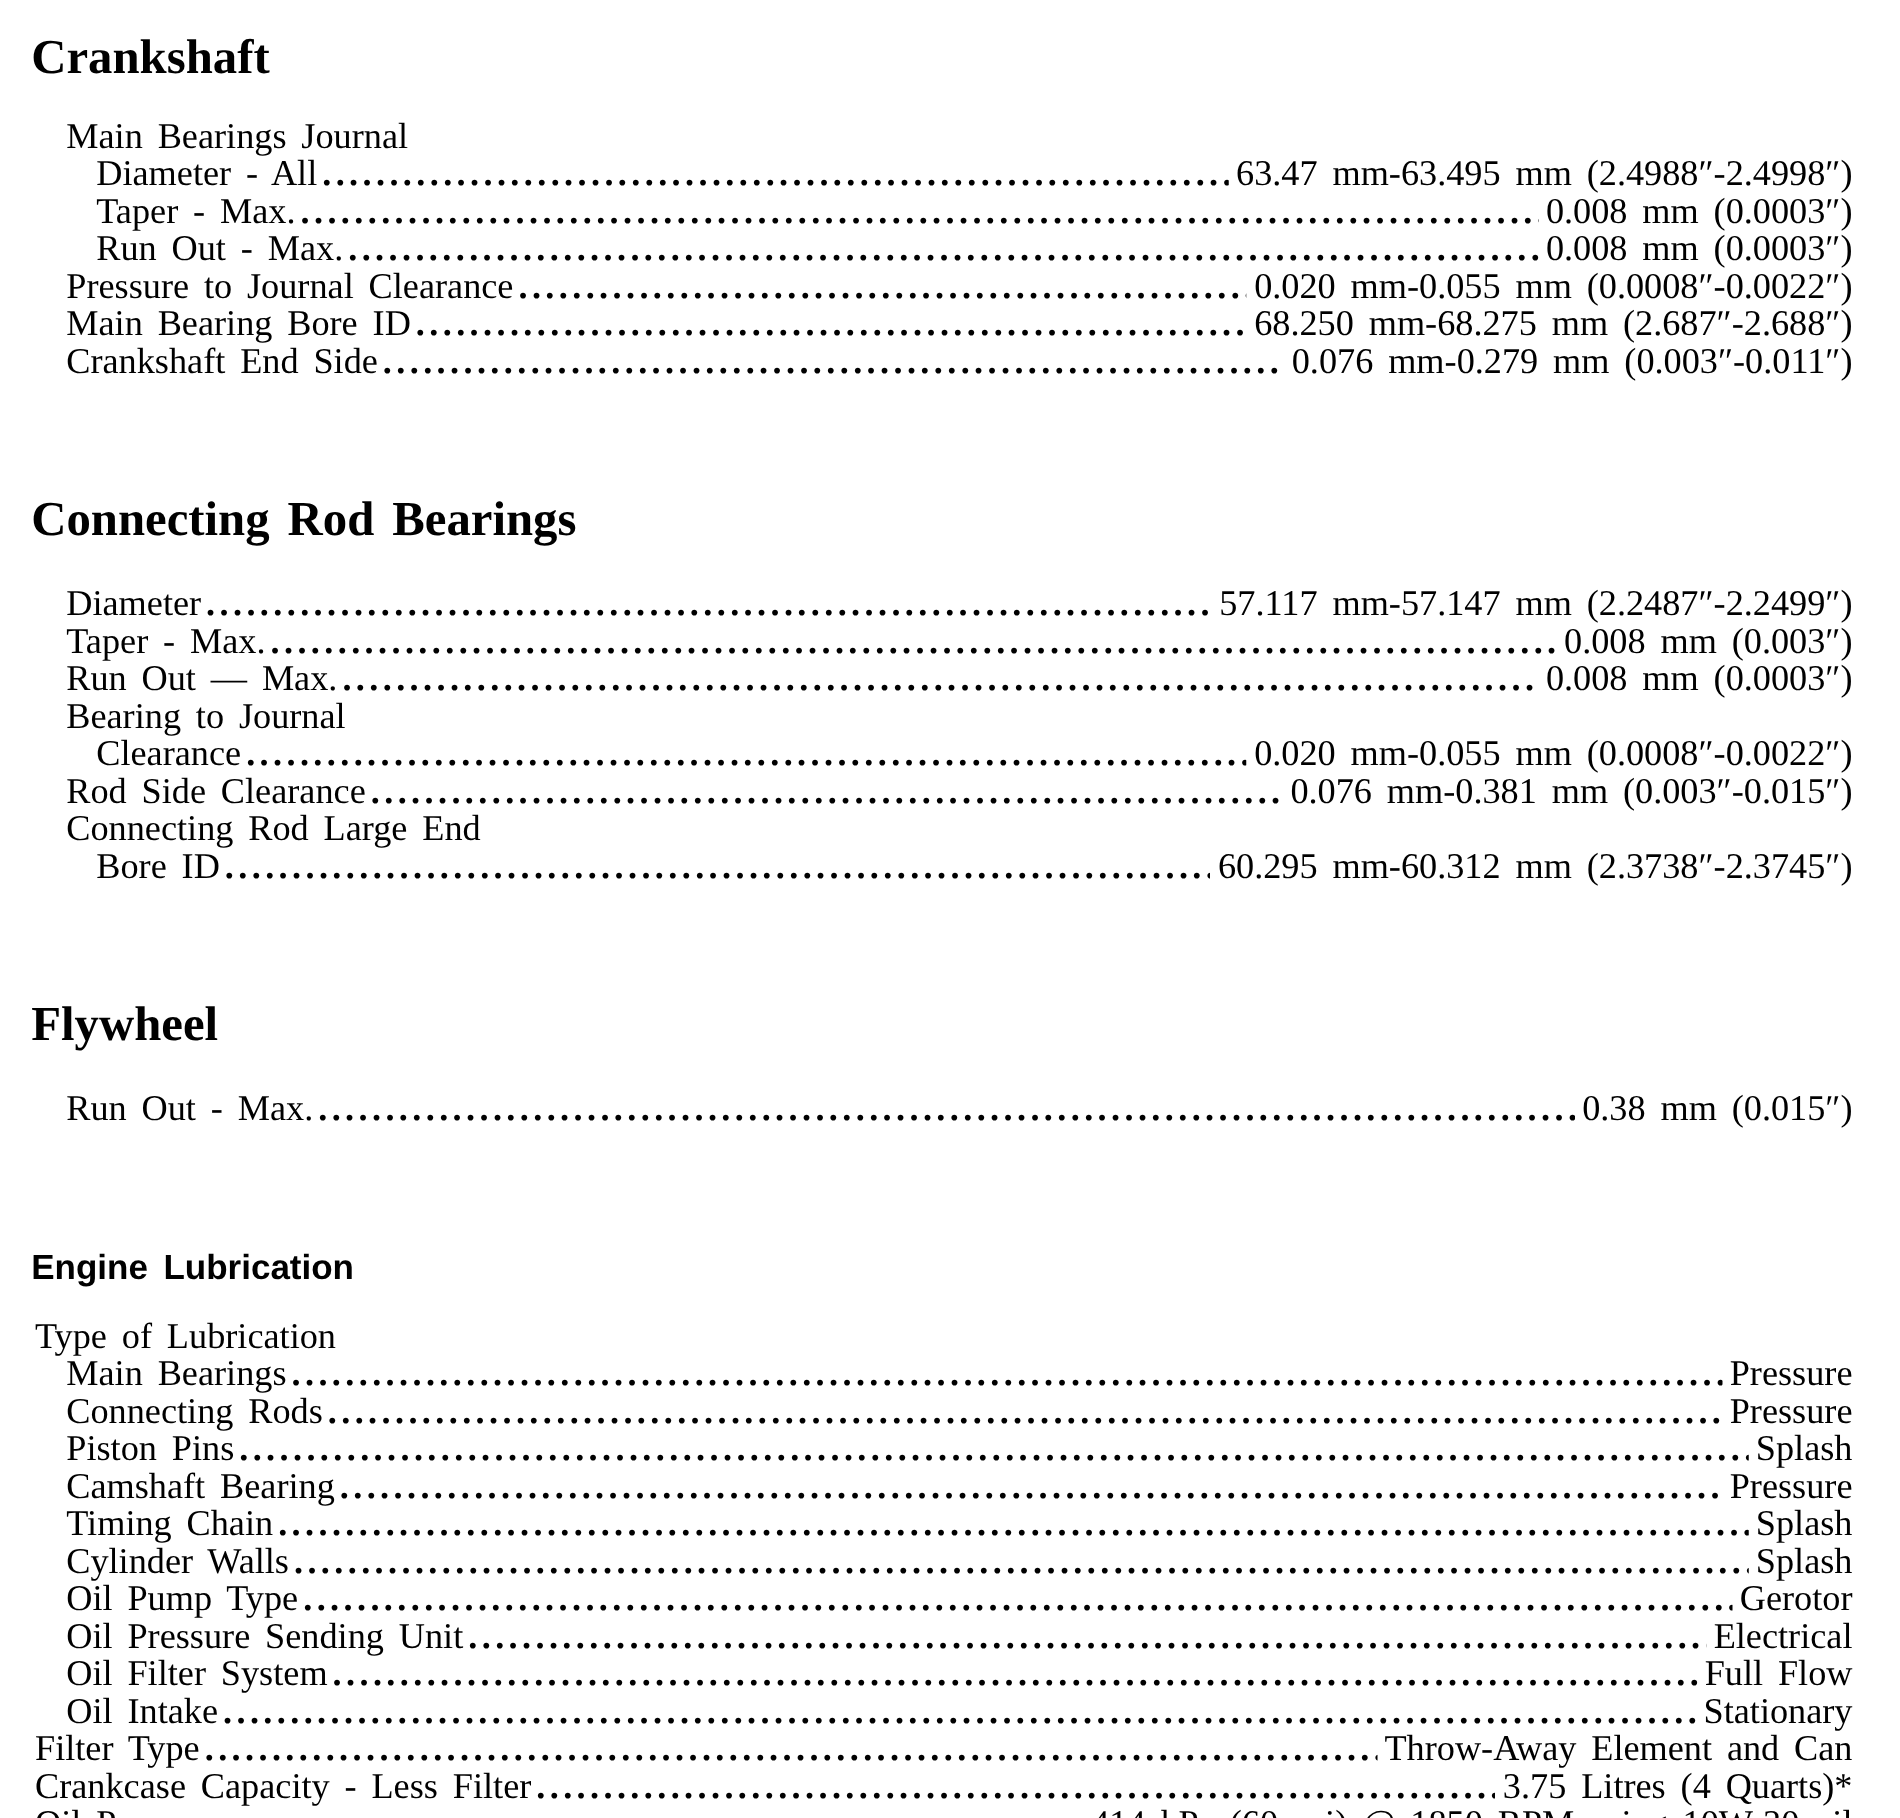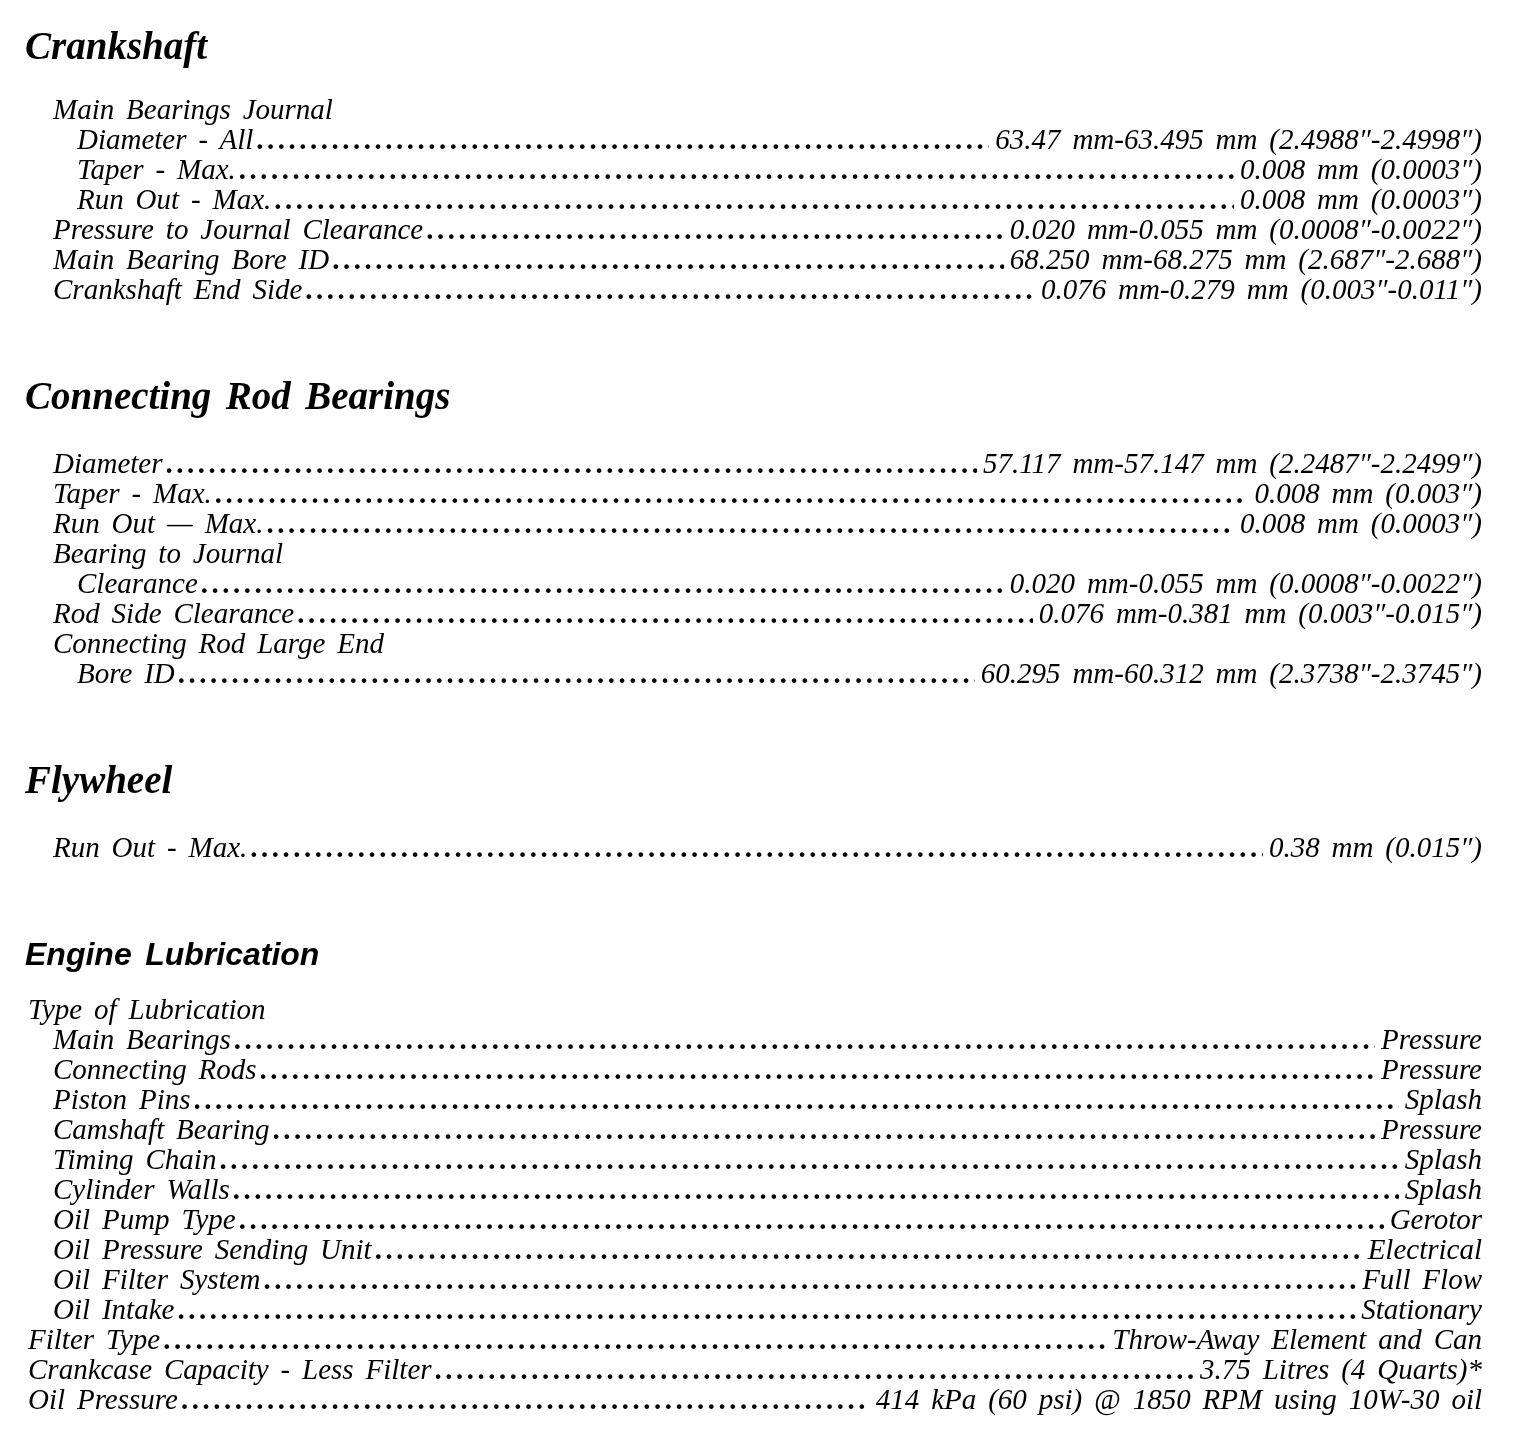--- a/index.html
+++ b/index.html
@@ -16,33 +16,33 @@
     line-height: 30px;
     word-spacing: 0.16em;
     -webkit-font-smoothing: antialiased;
   }
   .page {
     box-sizing: border-box;
     width: 1520px;
     min-height: 1454px;
     padding: 24px 38px 40px 25px;
   }
-  .spec-section { margin: 0; font-style: italic; }
-  .spec-section + .spec-section { margin-top: 70px; }
+  .spec-section { margin: 0; }
+  .spec-section + .spec-section { margin-top: 90px; }
   .section-title {
     font-family: "Liberation Serif", serif;
     font-weight: bold;
     font-size: 39px;
     line-height: 44px;
     margin: 0 0 26px 0;
   }
   
   section[data-section-id="engine-lubrication"] .section-title {
     font-family: "Liberation Sans", sans-serif;
-    font-size: 32px;
+    font-size: 28px;
     margin-bottom: 18px;
   }
   section[data-section-id="flywheel"] .section-title,
   section[data-section-id="connecting-rod-bearings"] .section-title {
     margin-bottom: 30px;
   }
   .spec-row {
     display: flex;
     align-items: baseline;
     white-space: nowrap;

